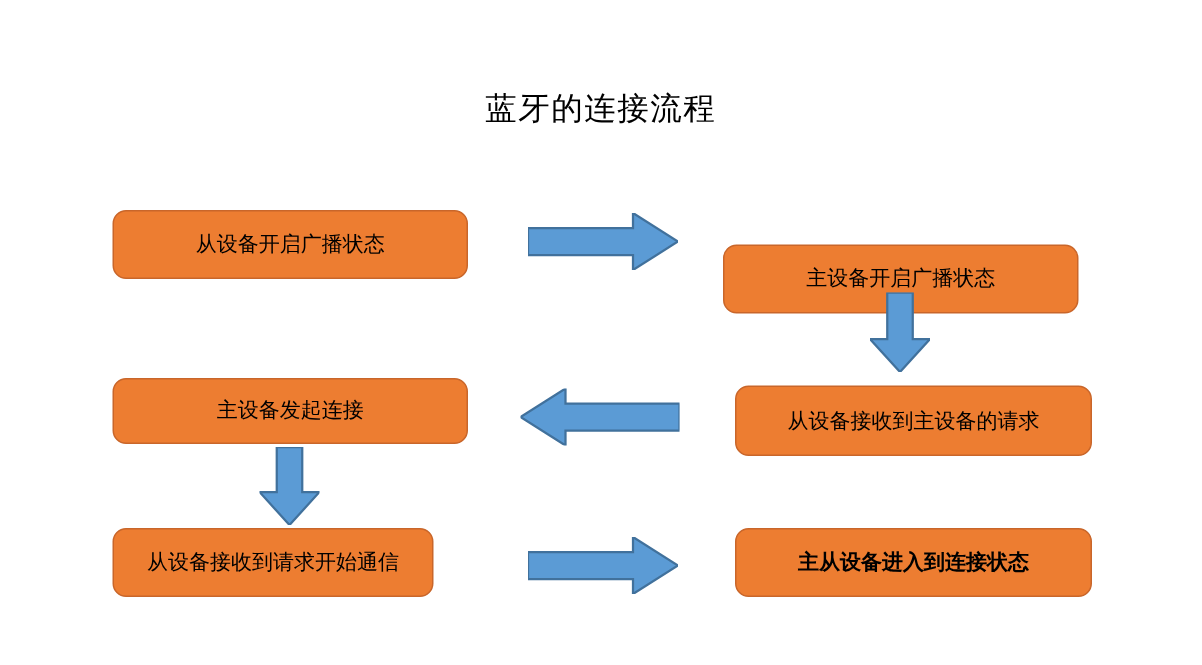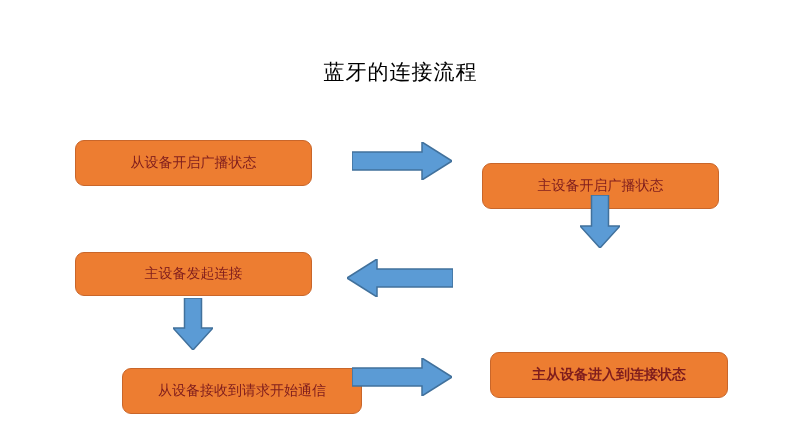--- a/index.html
+++ b/index.html
@@ -27,29 +27,29 @@
   }
   .flow-box {
     position: absolute;
     background: #ED7D31;
     border: 1.5px solid #C9662A;
     border-radius: 9px;
     display: flex;
     align-items: center;
     justify-content: center;
     font-size: 14px;
-    color: #7f1d1d;
+    color: #000000;
     box-sizing: border-box;
     text-align: center;
   }
   .box-1 { left: 75px;  top: 140px; width: 237px; height: 46px; }
   .box-2 { left: 482px; top: 140px; width: 237px; height: 46px; margin-top: 23px; }
   .box-3 { left: 490px; top: 257px; width: 238px; height: 47px; }
   .box-4 { left: 75px;  top: 252px; width: 237px; height: 44px; }
-  .box-5 { left: 75px;  top: 368px; width: 240px; height: 46px; margin-left: 47px; }
+  .box-5 { left: 75px;  top: 352px; width: 214px; height: 46px; }
   .box-6 { left: 490px; top: 352px; width: 238px; height: 46px; font-weight: bold; }
   .flow-arrow { position: absolute; }
   .arrow-right-top    { left: 352px; top: 142px; }
   .arrow-down-right   { left: 580px; top: 195px; }
   .arrow-left-middle  { left: 347px; top: 259px; }
   .arrow-down-left    { left: 173px; top: 298px; }
   .arrow-right-bottom { left: 352px; top: 358px; }
 </style>
 </head>
 <body>
@@ -75,20 +75,23 @@
   </svg>
 
   <div class="flow-box box-4">
     <span>主设备发起连接</span>
   </div>
 
   <svg class="flow-arrow arrow-left-middle" width="106" height="38" viewBox="0 0 106 38">
     <polygon points="106,10 30,10 30,0 0,19 30,38 30,28 106,28" fill="#5B9BD5" stroke="#41719C" stroke-width="1.5"></polygon>
   </svg>
 
+  <div class="flow-box box-3">
+    <span>从设备接收到主设备的请求</span>
+  </div>
 
   <svg class="flow-arrow arrow-down-left" width="40" height="52" viewBox="0 0 40 52">
     <polygon points="11.5,0 11.5,30 0,30 20,52 40,30 28.5,30 28.5,0" fill="#5B9BD5" stroke="#41719C" stroke-width="1.5"></polygon>
   </svg>
 
   <div class="flow-box box-5">
     <span>从设备接收到请求开始通信</span>
   </div>
 
   <svg class="flow-arrow arrow-right-bottom" width="100" height="38" viewBox="0 0 100 38">

